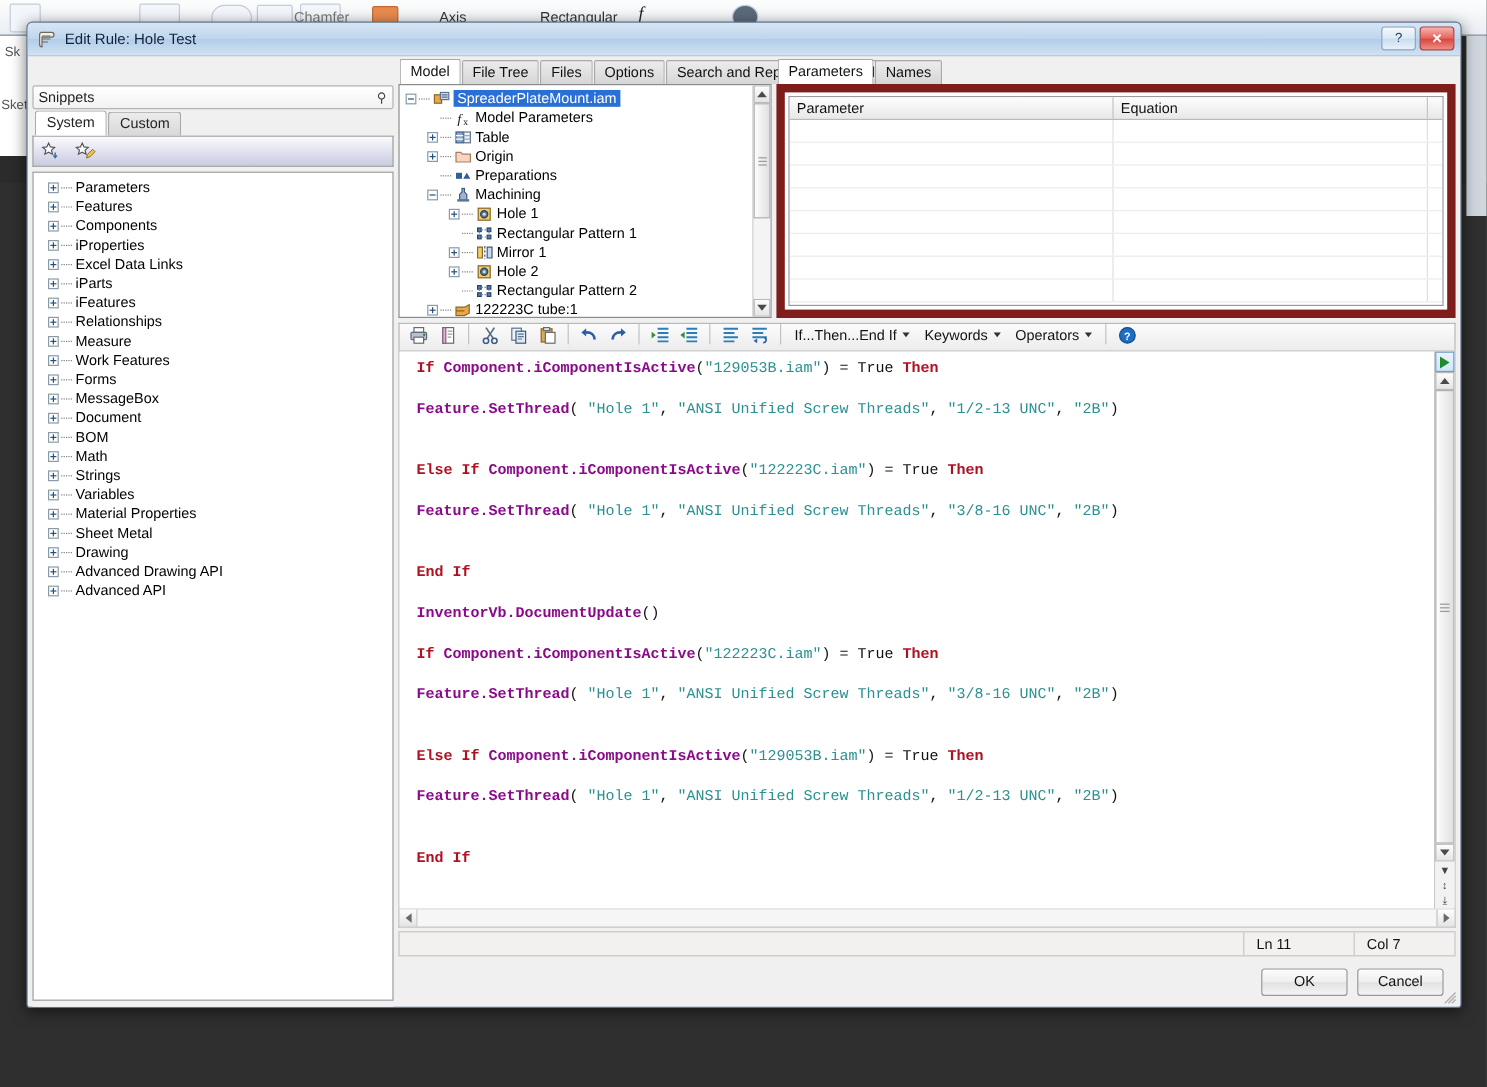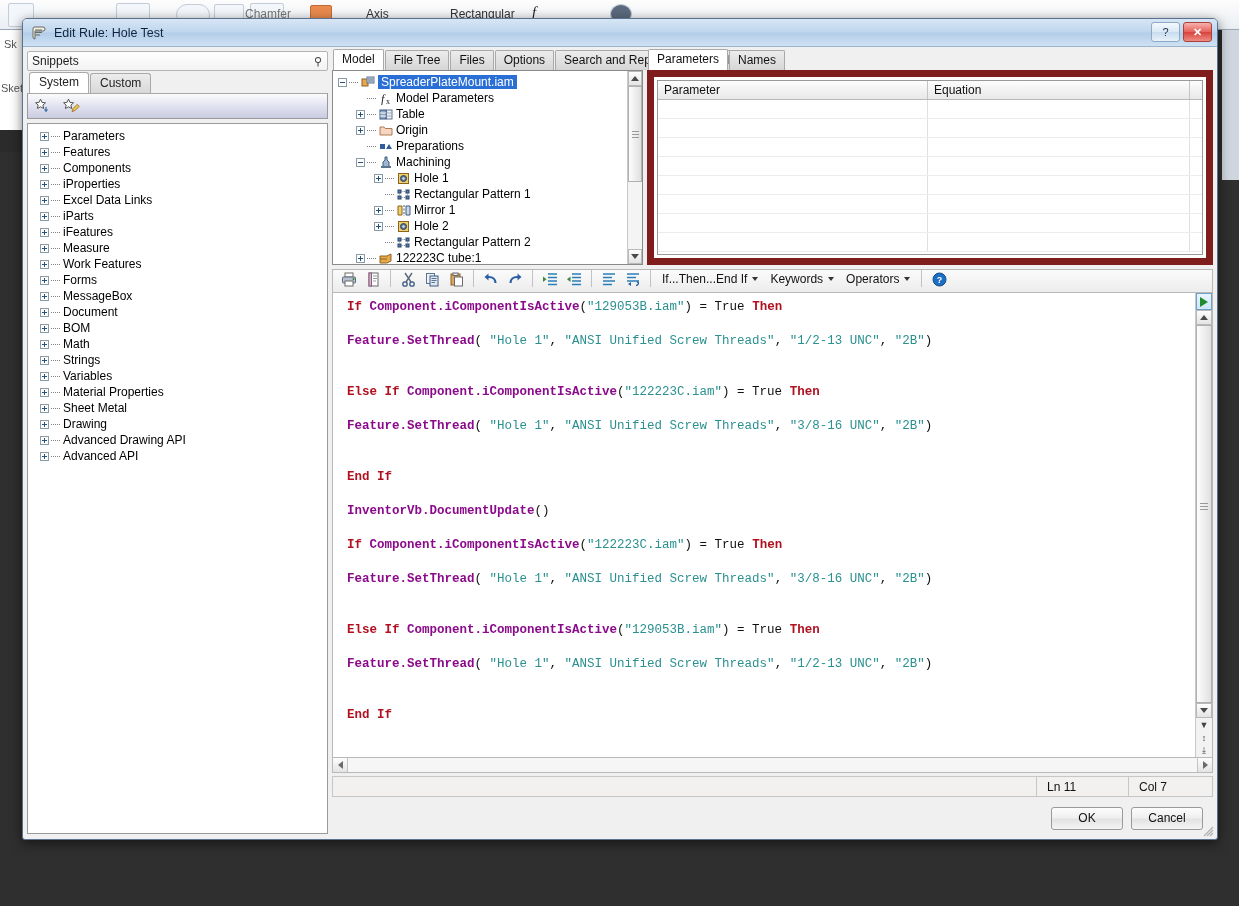--- a/index.html
+++ b/index.html
@@ -75,20 +75,21 @@
     border-color: #a8413a; color: #fff; font-weight: bold;
   }
 
   #dlg-body { flex: 1; display: flex; padding: 4px 4px 0 4px; gap: 4px; min-height: 0; }
 
   
   #snippets {
     width: 301px; flex: 0 0 301px;
     display: flex; flex-direction: column;
     background: #f0f0f0;
+    margin-top: 20px;
   }
   #snip-header {
     height: 20px; background: linear-gradient(#ffffff,#f2f2f2);
     border: 1px solid #b4b4b4; border-radius: 2px;
     display: flex; align-items: center; padding: 0 4px;
     font-size: 12px; color: #222; position: relative;
   }
   #snip-header .pin { position: absolute; right: 5px; top: 3px; font-size: 11px; color:#444; }
   #snip-tabs { display: flex; margin-top: 3px; padding-left: 2px; height: 19px; align-items: flex-end; }
   .snip-tab {
@@ -314,20 +315,25 @@
           </div>
           <div class="tree-node">
             <span class="expander"></span>
             <span class="dots"></span>
             <span class="tree-label">iParts</span>
           </div>
           <div class="tree-node">
             <span class="expander"></span>
             <span class="dots"></span>
             <span class="tree-label">iFeatures</span>
+          </div>
+          <div class="tree-node">
+            <span class="expander"></span>
+            <span class="dots"></span>
+            <span class="tree-label">Relationships</span>
           </div>
           <div class="tree-node">
             <span class="expander"></span>
             <span class="dots"></span>
             <span class="tree-label">Measure</span>
           </div>
           <div class="tree-node">
             <span class="expander"></span>
             <span class="dots"></span>
             <span class="tree-label">Work Features</span>

